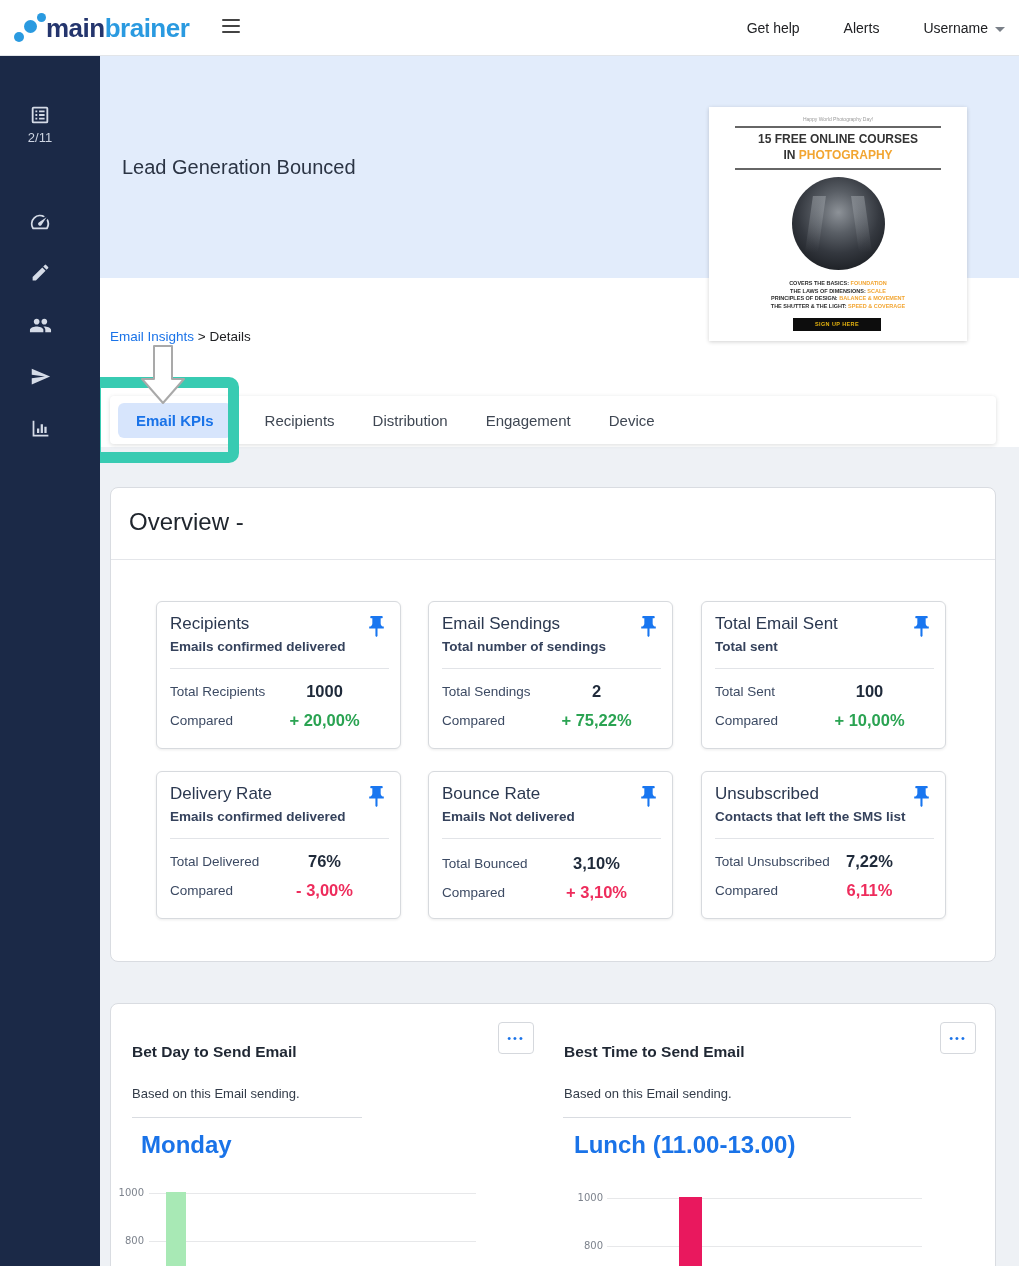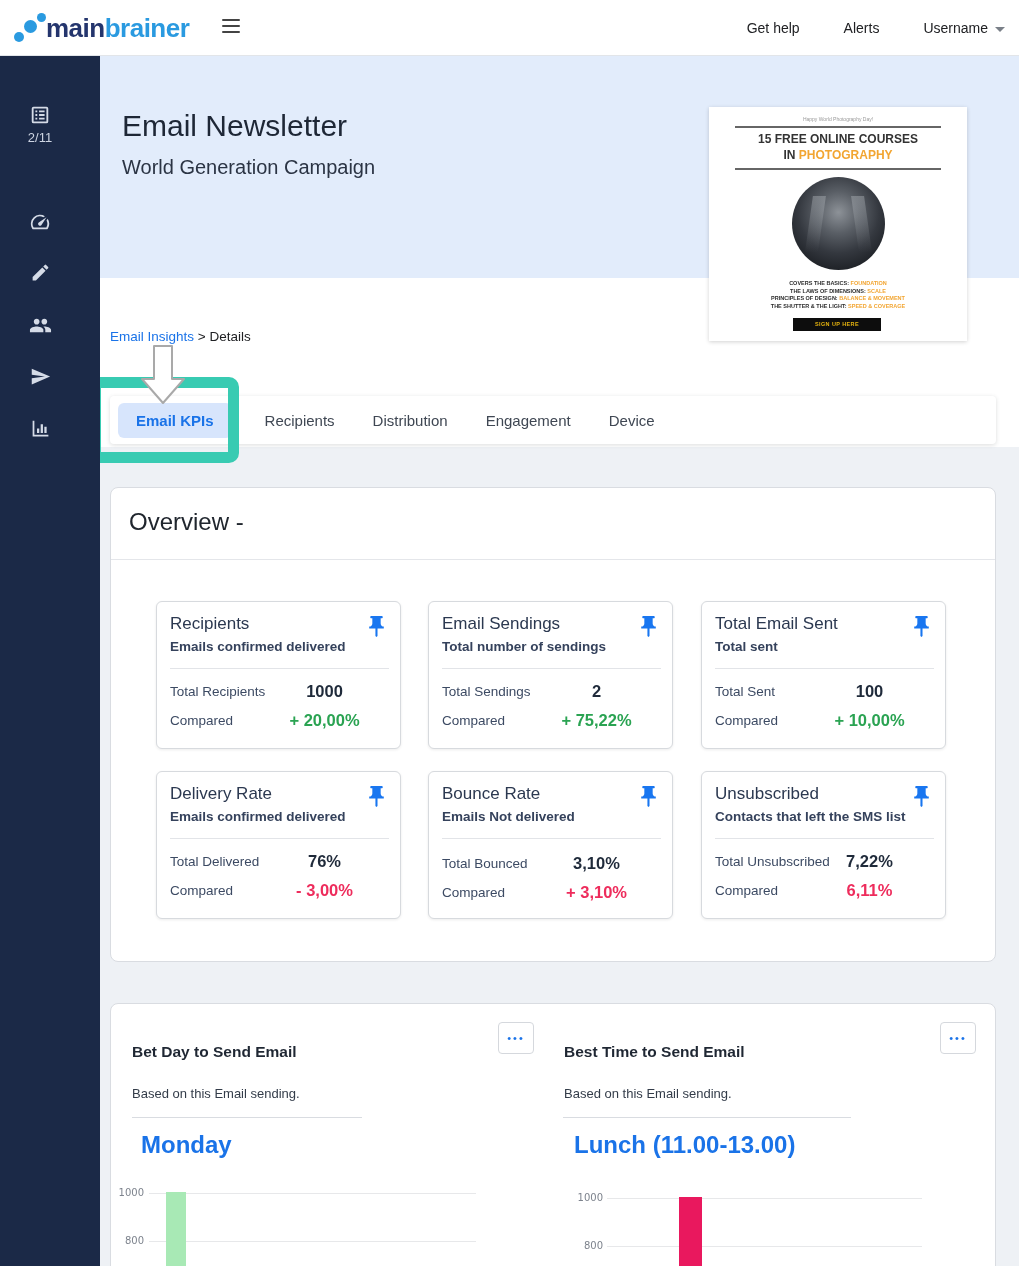--- a/index.html
+++ b/index.html
@@ -154,22 +154,21 @@
       <svg width="21" height="21" viewBox="0 0 24 24" fill="#d5dbe7">
           <path d="M5 19h16v2H3V3h2v16zm3-7h2.6v5H8v-5zm4.2-5h2.6v10h-2.6V7zm4.2 3H19v7h-2.6v-7z"></path>
         </svg>
     </div>
   </div>
 
   <div class="main">
     <div class="hero-band"></div>
     <div class="white-strip"></div>
 
-    <div class="hero-title">Email Newsletter</div>
-    <div class="hero-sub">World Generation Campaign</div>
+    <div class="hero-sub">Lead Generation Bounced</div>
 
     <div class="thumb">
       <div class="th-pre">Happy World Photography Day!</div>
       <div class="th-rule" style="top:19px;"></div>
       <div class="th-h1">15 FREE ONLINE COURSES</div>
       <div class="th-h2"><span>IN </span><span class="accent">PHOTOGRAPHY</span></div>
       <div class="th-rule" style="top:61px;"></div>
       <div class="th-photo"></div>
       <div class="th-bullets">
         <div><span>COVERS THE BASICS: </span><span class="accent">FOUNDATION</span></div>

